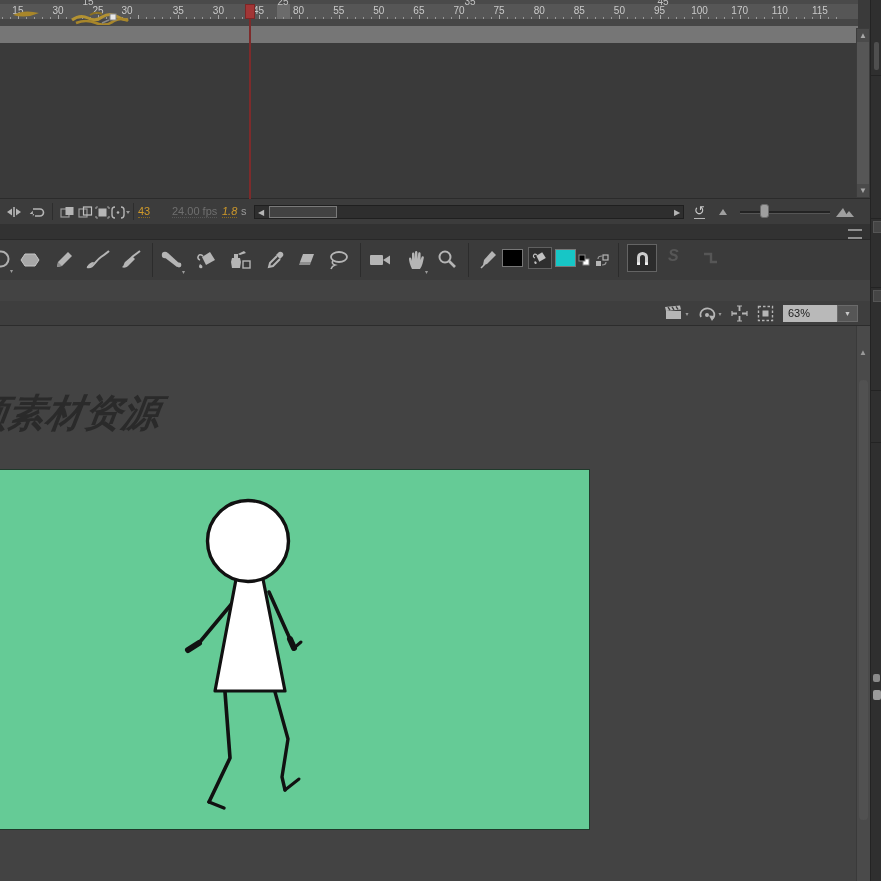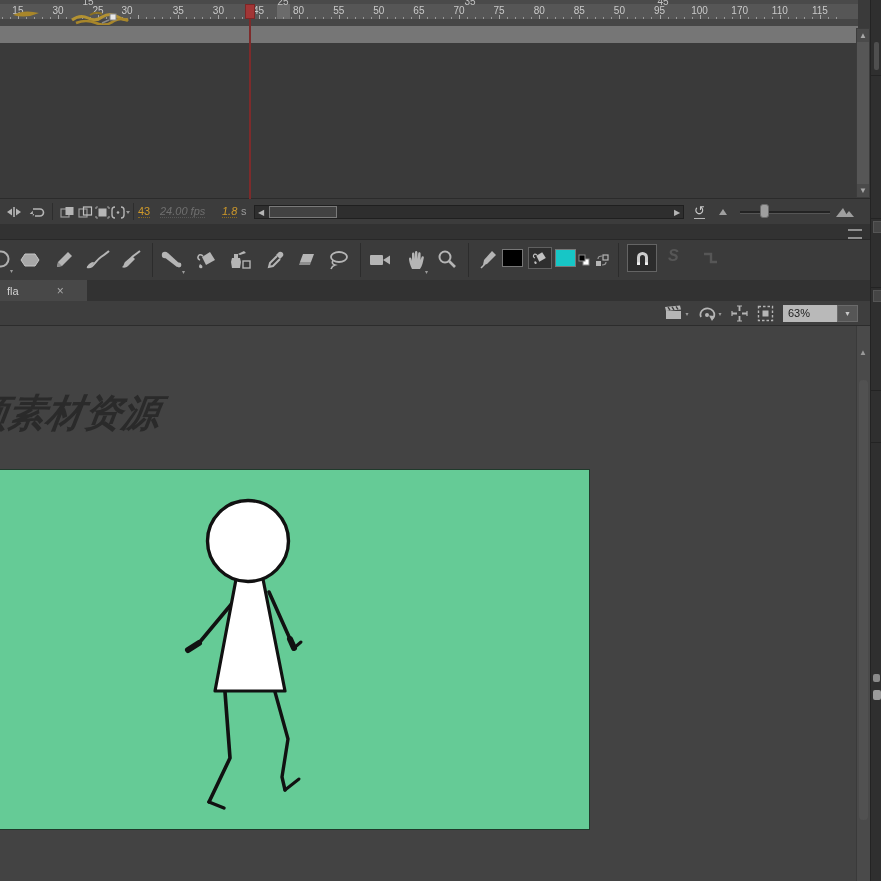--- a/index.html
+++ b/index.html
@@ -289,21 +289,21 @@
         <svg width="20" height="13" viewBox="0 0 20 13">
           <path d="M4,1 q-3,0 -3,3 v5 q0,3 3,3" fill="none" stroke="#b5b5b5" stroke-width="1.4"></path>
           <path d="M10,1 q3,0 3,3 v5 q0,3 -3,3" fill="none" stroke="#b5b5b5" stroke-width="1.4"></path>
           <circle cx="7" cy="6.5" r="1.3" fill="#b5b5b5"></circle>
           <polygon points="15,5 19,5 17,8" fill="#9a9a9a"></polygon>
         </svg>
       </div>
       <div class="st-sep" style="left:133px;"></div>
 
       <span class="st-val orange" style="left:138px;">43</span>
-      <span class="st-val grayval" style="left:160px;font-style:italic;">24.00 fps</span>
+      <span class="st-val grayval" style="left:172px;">24.00 fps</span>
       <span class="st-val orange" style="left:222px;font-style:italic;">1.8</span>
       <span class="st-val unit" style="left:241px;">s</span>
 
       <div class="hscroll">
         <div class="hs-btn" style="left:0;">◀</div>
         <div class="hs-thumb"></div>
         <div class="hs-btn" style="right:0;">▶</div>
       </div>
 
       <span class="reset-zoom">↺</span>
@@ -456,26 +456,20 @@
       </svg>
     </div>
     <span class="opt-disabled" style="left:668px;">S</span>
     <div class="tool" style="left:696px;">
       <svg width="18" height="18" viewBox="0 0 18 18">
         <path d="M3,3 L10,3 L10,11 L16,11" fill="none" stroke="#565656" stroke-width="2.4"></path>
       </svg>
     </div>
   </section>
 
-  <section class="abs tabbar">
-    <div class="doc-tab">
-      <span class="lbl">fla</span>
-      <span class="close">×</span>
-    </div>
-  </section>
 
   <section class="abs editbar">
     <div class="eb-item" style="left:663px;width:26px;">
       <svg width="21" height="16" viewBox="0 0 21 16">
         <polygon points="2,2 17,0.5 18,4.5 3,6" fill="#b5b5b5"></polygon>
         <path d="M5,2.2 l2,3 M9,1.8 l2,3 M13,1.4 l2,3" stroke="#3e3e3e" stroke-width="1.4"></path>
         <rect x="3" y="6" width="15" height="8" fill="#b5b5b5"></rect>
       </svg>
       <span class="dd" style="position:static;margin-left:1px;">▾</span>
     </div>

